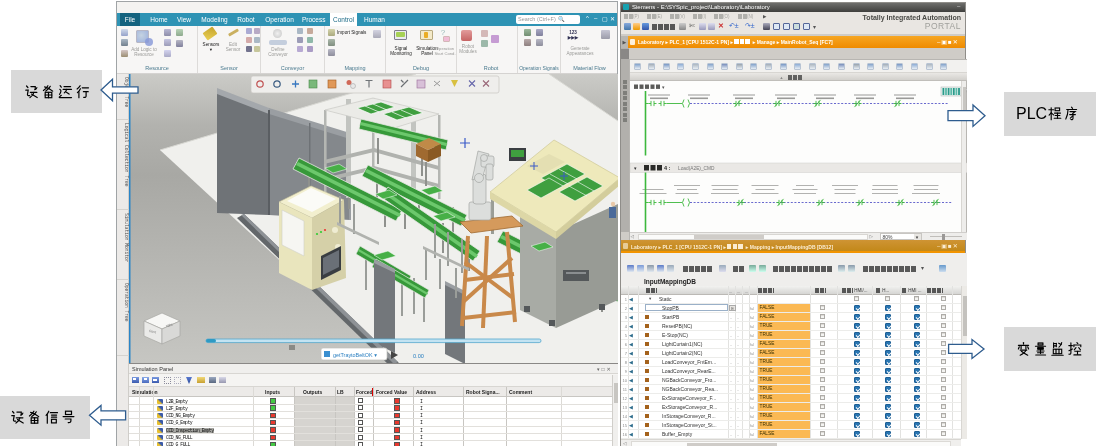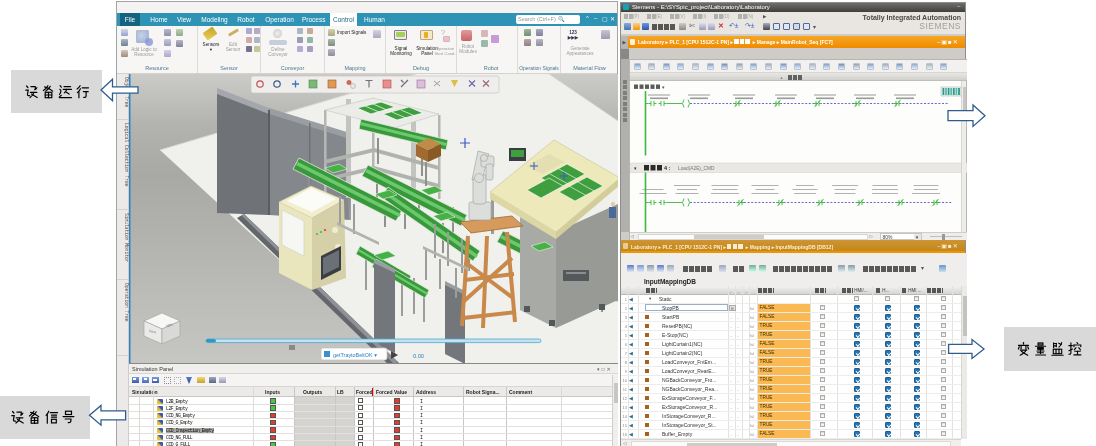--- a/index.html
+++ b/index.html
@@ -484,21 +484,21 @@
   <div class="abs" style="left:0;top:8.5px;width:344px;height:9px;background:#e9e6e2;color:#a3a39f;font-size:4.5px;line-height:5px;">
     <span class="abs" style="left:3px;top:2px;"><span class="cb cb5" style="width:9px;"></span>(P)</span>
     <span class="abs" style="left:26px;top:2px;"><span class="cb cb5" style="width:9px;"></span>(E)</span>
     <span class="abs" style="left:49px;top:2px;"><span class="cb cb5" style="width:9px;"></span>(V)</span>
     <span class="abs" style="left:72px;top:2px;"><span class="cb cb5" style="width:9px;"></span>(I)</span>
     <span class="abs" style="left:93px;top:2px;"><span class="cb cb5" style="width:9px;"></span>(O)</span>
     <span class="abs" style="left:117px;top:2px;"><span class="cb cb5" style="width:9px;"></span>(N)</span>
     <span class="abs" style="left:142px;top:2px;color:#555;">▶</span>
   </div>
   <div class="abs" style="left:185px;top:11px;width:155px;text-align:right;font-size:7px;font-weight:bold;color:#4a4a46;z-index:5;">Totally Integrated Automation</div>
-  <div class="abs" style="left:240px;top:18px;width:100px;text-align:right;font-size:8.5px;color:#a0a09c;letter-spacing:.5px;z-index:5;">SIEMENS</div>
+  <div class="abs" style="left:240px;top:18px;width:100px;text-align:right;font-size:8.5px;color:#a0a09c;letter-spacing:.5px;z-index:5;">PORTAL</div>
 
   <div class="abs" style="left:0;top:17.5px;width:344px;height:13px;background:#e9e6e2;">
     <div class="ic" style="left:3px;top:2px;background:linear-gradient(#8ad,#47a);"></div>
     <div class="ic" style="left:12px;top:2px;background:linear-gradient(#fc8,#e90);"></div>
     <div class="ic" style="left:21px;top:2px;background:linear-gradient(#69d,#35a);"></div>
     <span class="abs" style="left:31px;top:3.5px;color:#333;line-height:0;"><span class="cb" style="width:23px;"></span></span>
     <div class="ic" style="left:58px;top:2px;background:linear-gradient(#ccc,#888);"></div>
     <span class="abs" style="left:68px;top:1px;font-size:7px;color:#555;">✄</span>
     <div class="ic" style="left:78px;top:2px;background:linear-gradient(#dde,#99b);"></div>
     <div class="ic" style="left:87px;top:2px;background:linear-gradient(#dde,#99b);"></div>
@@ -1188,20 +1188,27 @@
       </svg>
 </div>
 <div class="lab" style="left:0px;top:396px;width:90px;height:43px;">
   <svg width="90" height="43">
         <use href="#c-she" transform="translate(10,14) scale(0.15)"></use>
         <use href="#c-bei" transform="translate(27,14) scale(0.15)"></use>
         <use href="#c-xin" transform="translate(44,14) scale(0.15)"></use>
         <use href="#c-hao" transform="translate(61,14) scale(0.15)"></use>
       </svg>
 </div>
+<div class="lab" style="left:1004px;top:92px;width:92px;height:44px;">
+  <svg width="92" height="44">
+        <text x="12" y="26.5" font-size="16" font-family="Liberation Sans" fill="#000">PLC</text>
+        <use href="#c-cheng" transform="translate(43,14.5) scale(0.15)"></use>
+        <use href="#c-xu" transform="translate(60,14.5) scale(0.15)"></use>
+      </svg>
+</div>
 <div class="lab" style="left:1004px;top:327px;width:92px;height:44px;">
   <svg width="92" height="44">
         <use href="#c-bian" transform="translate(12,15) scale(0.15)"></use>
         <use href="#c-liang" transform="translate(29,15) scale(0.15)"></use>
         <use href="#c-jian" transform="translate(46,15) scale(0.15)"></use>
         <use href="#c-kong" transform="translate(63,15) scale(0.15)"></use>
       </svg>
 </div>
 <svg class="abs" style="left:0;top:0;pointer-events:none;" width="1096" height="446">
   <g fill="#fff" stroke="#2e5c8e" stroke-width="1.3" stroke-linejoin="miter">

